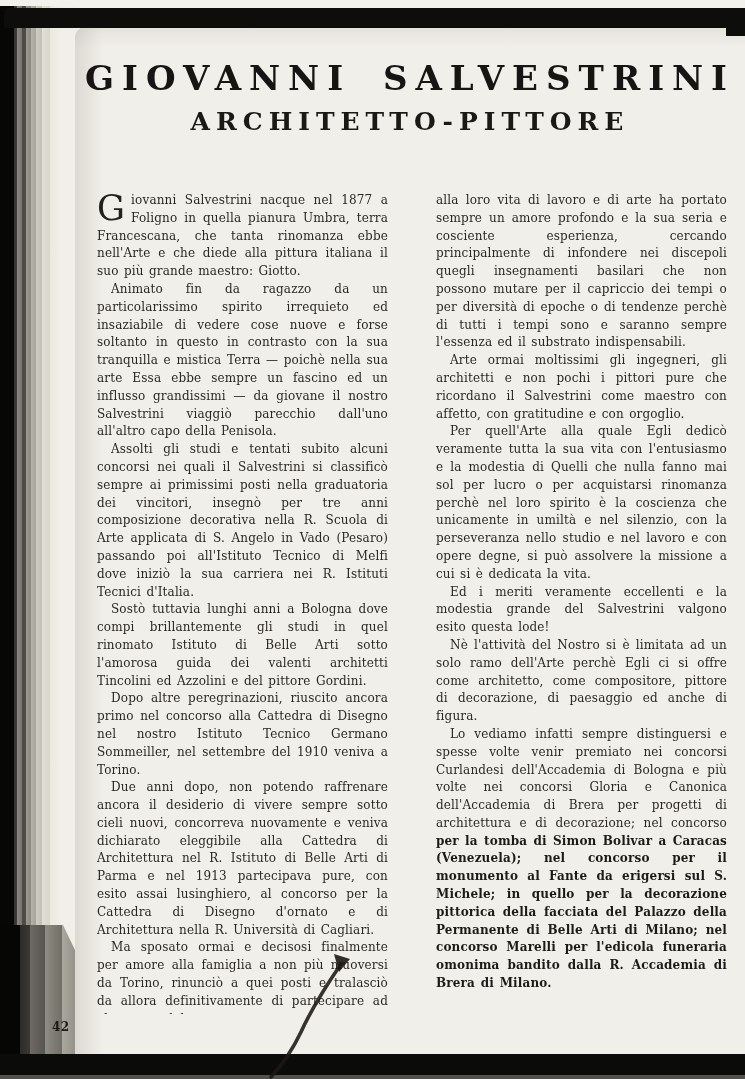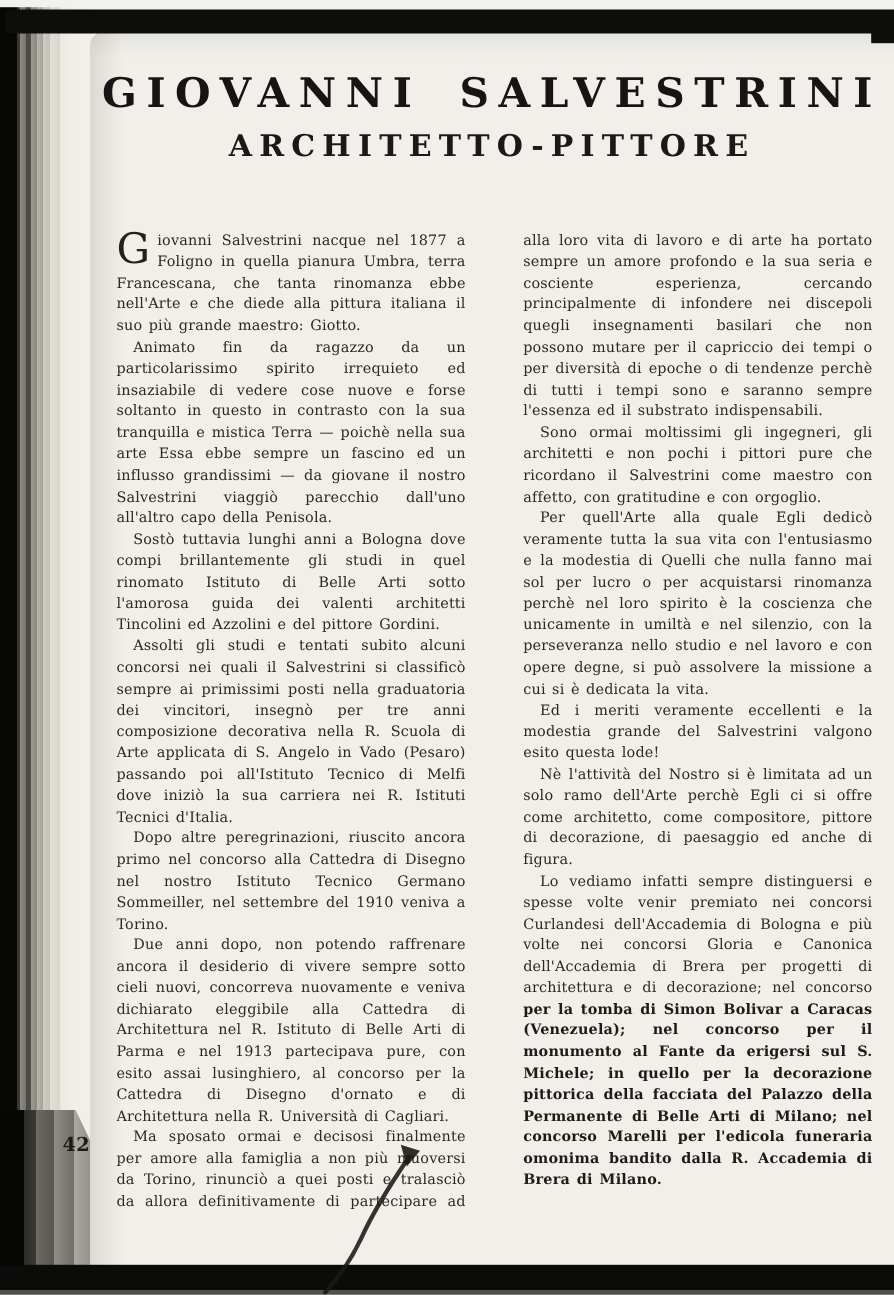--- a/index.html
+++ b/index.html
@@ -77,51 +77,51 @@
     letter-spacing:.15px;word-spacing:1.4px;
     color:#2b2824;
   }
   .col p.indent{text-indent:14px;}
   .col p .heavy, .col p.heavy{font-weight:700;color:#1d1b18;}
   .dropcap{
     float:left;font-size:35px;line-height:29px;
     padding:2px 6px 0 0;color:#24211d;font-weight:400;
   }
   .page-number{
-    position:absolute;left:52px;top:944px;
-    font-size:16px;font-weight:700;color:#1c1a17;letter-spacing:.5px;
+    position:absolute;left:52px;top:1020px;
+    font-size:12px;font-weight:700;color:#1c1a17;letter-spacing:.5px;
   }
   .ink-svg{position:absolute;left:0;top:0;pointer-events:none;}
 </style>
 </head>
 <body>
 
 <div id="canvas">
 
   <div class="top-white"></div>
   <div class="spine"></div>
   <div class="corner-fan"></div>
 
   <div class="page">
     <h1 class="page-title">GIOVANNI SALVESTRINI</h1>
     <h2 class="page-subtitle">ARCHITETTO-PITTORE</h2>
 
     <div class="columns">
       <div class="col">
           <p class=""><span class="dropcap">G</span>iovanni Salvestrini nacque nel 1877 a Foligno in quella pianura Umbra, terra Francescana, che tanta rinomanza ebbe nell'Arte e che diede alla pittura italiana il suo più grande maestro: Giotto.</p>
           <p class="indent">Animato fin da ragazzo da un particolarissimo spirito irrequieto ed insaziabile di vedere cose nuove e forse soltanto in questo in contrasto con la sua tranquilla e mistica Terra — poichè nella sua arte Essa ebbe sempre un fascino ed un influsso grandissimi — da giovane il nostro Salvestrini viaggiò parecchio dall'uno all'altro capo della Penisola.</p>
+          <p class="indent">Assolti gli studi e tentati subito alcuni concorsi nei quali il Salvestrini si classificò sempre ai primissimi posti nella graduatoria dei vincitori, insegnò per tre anni composizione decorativa nella R. Scuola di Arte applicata di S. Angelo in Vado (Pesaro) passando poi all'Istituto Tecnico di Melfi dove iniziò la sua carriera nei R. Istituti Tecnici d'Italia.</p>
           <p class="indent">Sostò tuttavia lunghi anni a Bologna dove compi brillantemente gli studi in quel rinomato Istituto di Belle Arti sotto l'amorosa guida dei valenti architetti Tincolini ed Azzolini e del pittore Gordini.</p>
-          <p class="indent">Assolti gli studi e tentati subito alcuni concorsi nei quali il Salvestrini si classificò sempre ai primissimi posti nella graduatoria dei vincitori, insegnò per tre anni composizione decorativa nella R. Scuola di Arte applicata di S. Angelo in Vado (Pesaro) passando poi all'Istituto Tecnico di Melfi dove iniziò la sua carriera nei R. Istituti Tecnici d'Italia.</p>
           <p class="indent">Dopo altre peregrinazioni, riuscito ancora primo nel concorso alla Cattedra di Disegno nel nostro Istituto Tecnico Germano Sommeiller, nel settembre del 1910 veniva a Torino.</p>
           <p class="indent">Due anni dopo, non potendo raffrenare ancora il desiderio di vivere sempre sotto cieli nuovi, concorreva nuovamente e veniva dichiarato eleggibile alla Cattedra di Architettura nel R. Istituto di Belle Arti di Parma e nel 1913 partecipava pure, con esito assai lusinghiero, al concorso per la Cattedra di Disegno d'ornato e di Architettura nella R. Università di Cagliari.</p>
           <p class="indent">Ma sposato ormai e decisosi finalmente per amore alla famiglia a non più muoversi da Torino, rinunciò a quei posti e tralasciò da allora definitivamente di partecipare ad altre gare del genere.</p>
         </div>
       <div class="col">
           <p class="">alla loro vita di lavoro e di arte ha portato sempre un amore profondo e la sua seria e cosciente esperienza, cercando principalmente di infondere nei discepoli quegli insegnamenti basilari che non possono mutare per il capriccio dei tempi o per diversità di epoche o di tendenze perchè di tutti i tempi sono e saranno sempre l'essenza ed il substrato indispensabili.</p>
-          <p class="indent">Sono ormai moltissimi gli ingegneri, gli architetti e non pochi i pittori pure che ricordano il Salvestrini come maestro con affetto, con gratitudine e con orgoglio.</p>
+          <p class="indent">Arte ormai moltissimi gli ingegneri, gli architetti e non pochi i pittori pure che ricordano il Salvestrini come maestro con affetto, con gratitudine e con orgoglio.</p>
           <p class="indent">Per quell'Arte alla quale Egli dedicò veramente tutta la sua vita con l'entusiasmo e la modestia di Quelli che nulla fanno mai sol per lucro o per acquistarsi rinomanza perchè nel loro spirito è la coscienza che unicamente in umiltà e nel silenzio, con la perseveranza nello studio e nel lavoro e con opere degne, si può assolvere la missione a cui si è dedicata la vita.</p>
           <p class="indent">Ed i meriti veramente eccellenti e la modestia grande del Salvestrini valgono esito questa lode!</p>
           <p class="indent">Nè l'attività del Nostro si è limitata ad un solo ramo dell'Arte perchè Egli ci si offre come architetto, come compositore, pittore di decorazione, di paesaggio ed anche di figura.</p>
           <p class="indent">Lo vediamo infatti sempre distinguersi e spesse volte venir premiato nei concorsi Curlandesi dell'Accademia di Bologna e più volte nei concorsi Gloria e Canonica dell'Accademia di Brera per progetti di architettura e di decorazione; nel concorso <span class="heavy">per la tomba di Simon Bolivar a Caracas (Venezuela); nel concorso per il monumento al Fante da erigersi sul S. Michele; in quello per la decorazione pittorica della facciata del Palazzo della Permanente di Belle Arti di Milano; nel concorso Marelli per l'edicola funeraria omonima bandito dalla R. Accademia di Brera di Milano.</span></p>
         </div>
     </div>
   </div>
 
   <div class="top-band"></div>
   <div class="top-band-step"></div>

